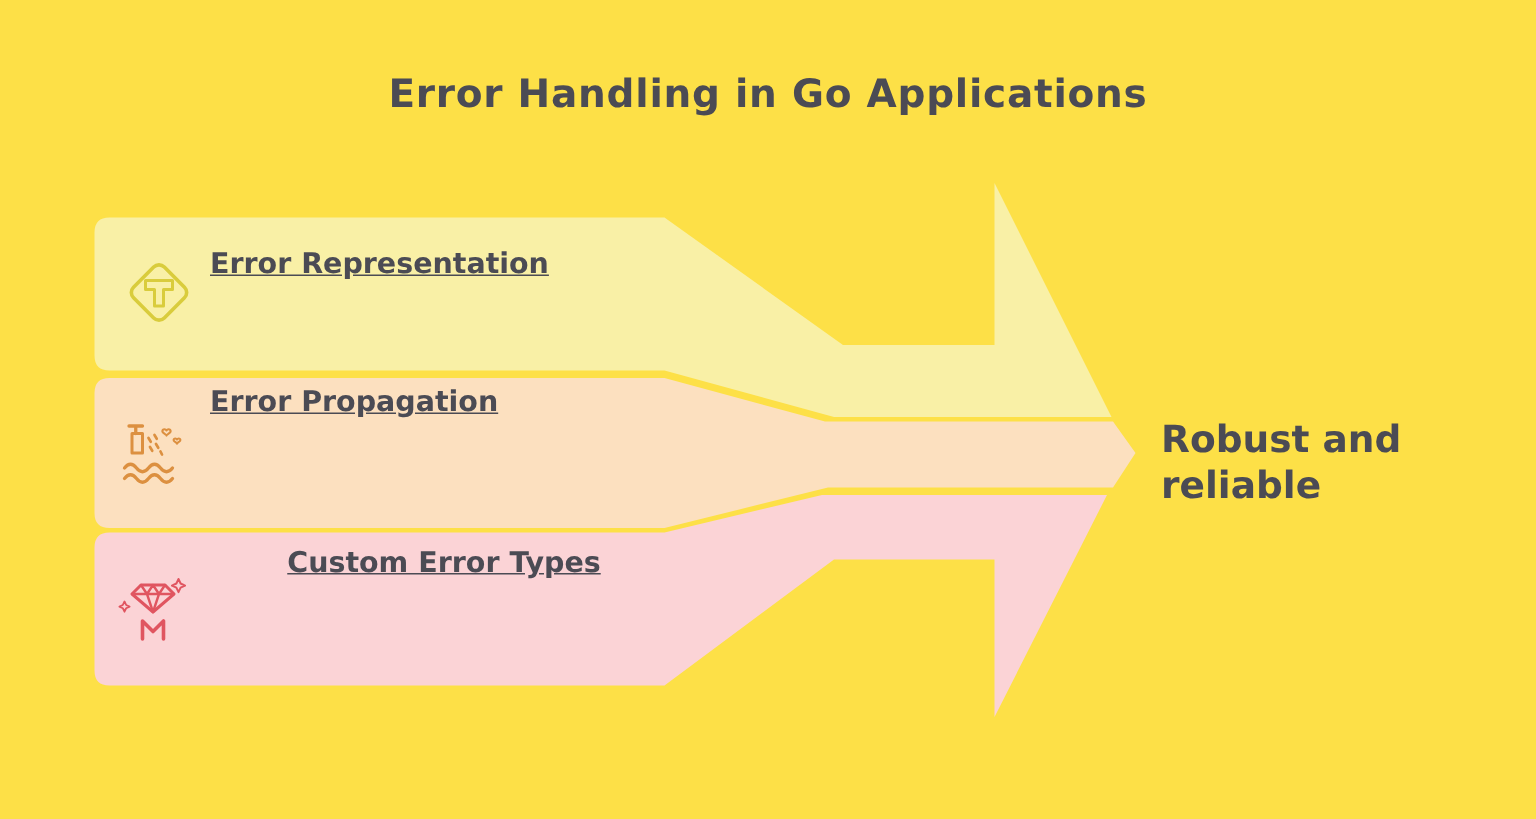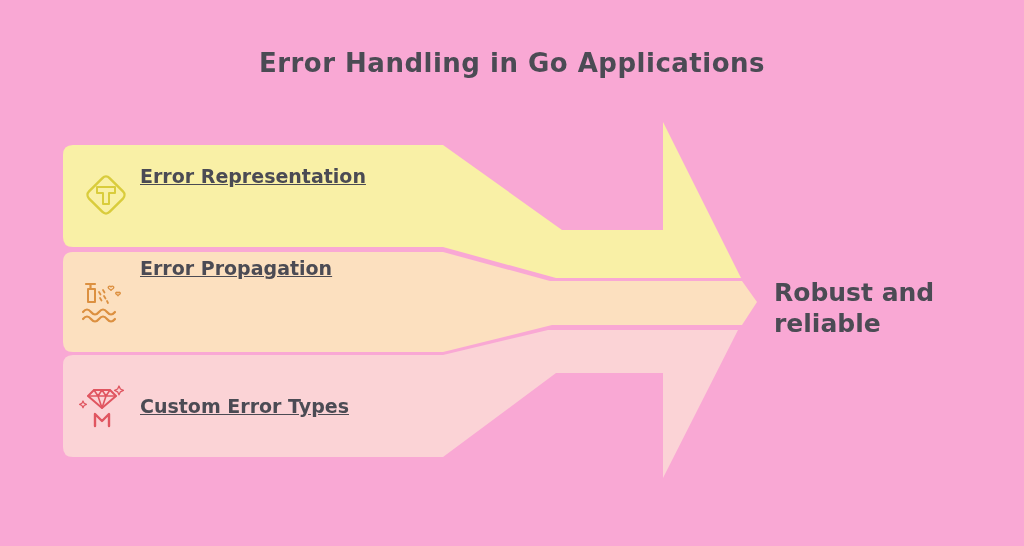--- a/index.html
+++ b/index.html
@@ -1,19 +1,19 @@
 <!DOCTYPE html>
 <html><head>
 <meta charset="utf-8">
 <style>
   html,body{margin:0;padding:0;background:#fff;}
   .canvas{
     position:relative;
     width:1024px;height:546px;
-    background:#f9a8d4;
+    background:#fde047;
     font-family:"DejaVu Sans","Liberation Sans",sans-serif;
     overflow:hidden;
   }
   .diagram-title{
     position:absolute;
     left:0;top:48px;width:1024px;
     text-align:center;
     font-size:26px;font-weight:bold;
     color:#4b4b54;
     letter-spacing:.5px;
@@ -78,21 +78,21 @@
 
   <svg class="band-icon ic" style="left:78px;top:381px;" viewBox="0 0 48 48">
     <g class="ic-pink">
       <path d="M16 9 H32 L38 15 L24 27 L10 15 Z" stroke-width="2"></path>
       <path d="M10 15 H38 M16 9 L20 15 L24 9 L28 15 L32 9 M20 15 L24 27 L28 15" stroke-width="1.6"></path>
       <path d="M41 5 l1.4 3 3 1.4 -3 1.4 -1.4 3 -1.4 -3 -3 -1.4 3 -1.4 z" stroke-width="1.3"></path>
       <path d="M5 20 l1.1 2.3 2.3 1.1 -2.3 1.1 -1.1 2.3 -1.1 -2.3 -2.3 -1.1 2.3 -1.1 z" stroke-width="1.2"></path>
       <path d="M17 45 V33 L24 40 L31 33 V45" stroke-width="2.4"></path>
     </g>
   </svg>
-  <div class="band-text" style="top:395px;">
+  <div class="band-text" style="top:364px;text-align:center;">
     <div class="band-title">Custom Error Types</div>
   </div>
 
   <div class="outcome">
     <div>Robust and reliable</div>
   </div>
 
 </div>
 
 </body></html>

